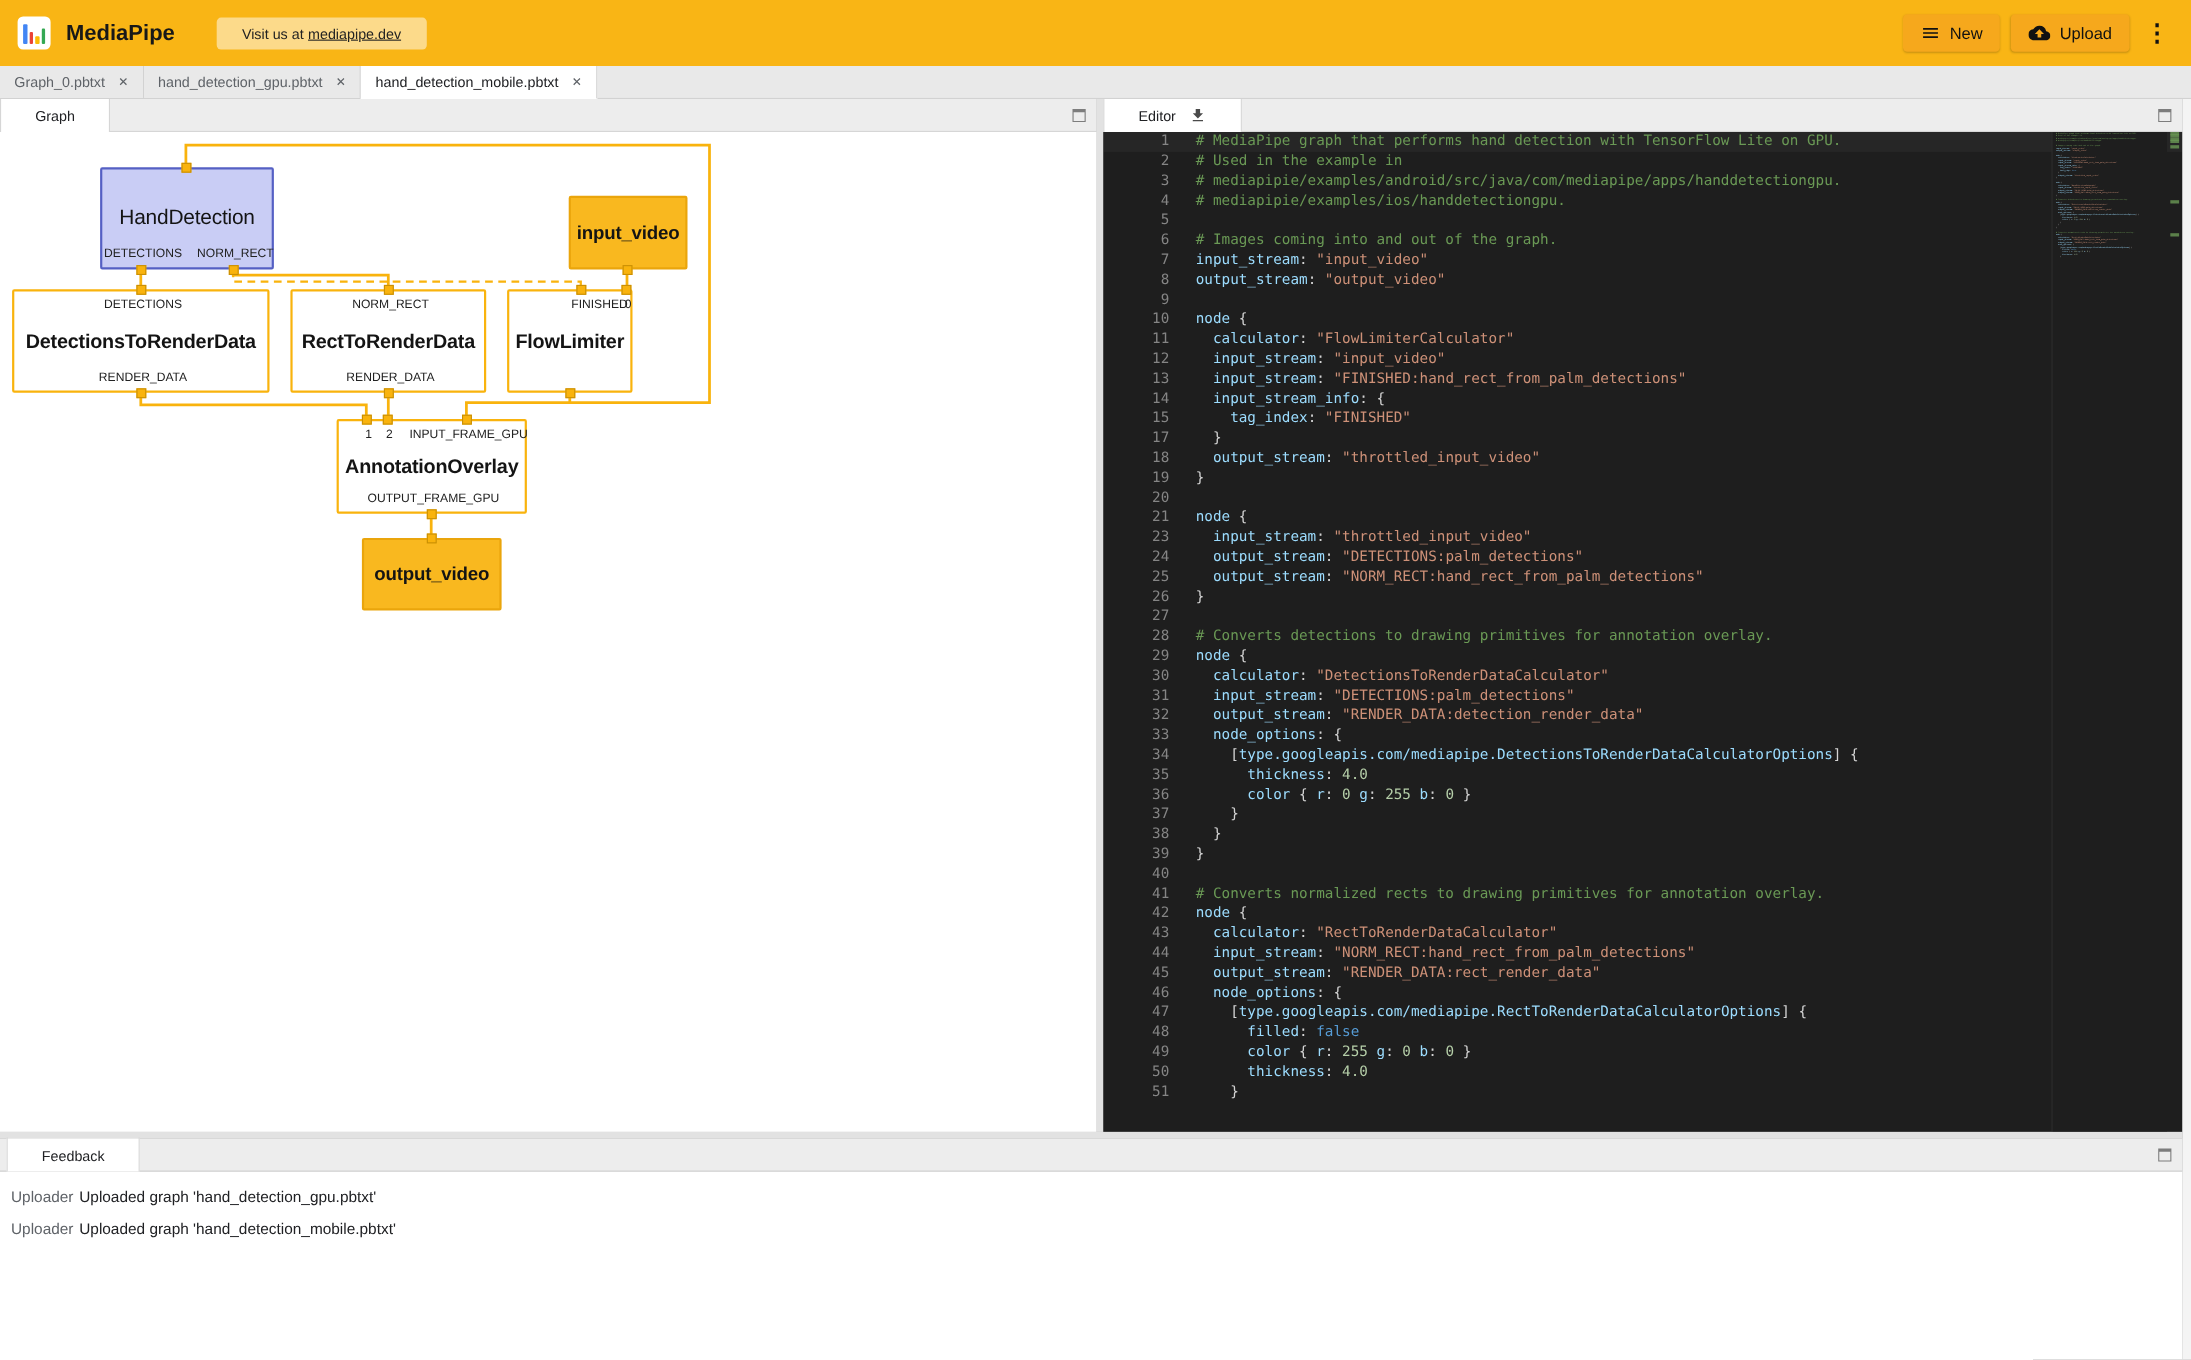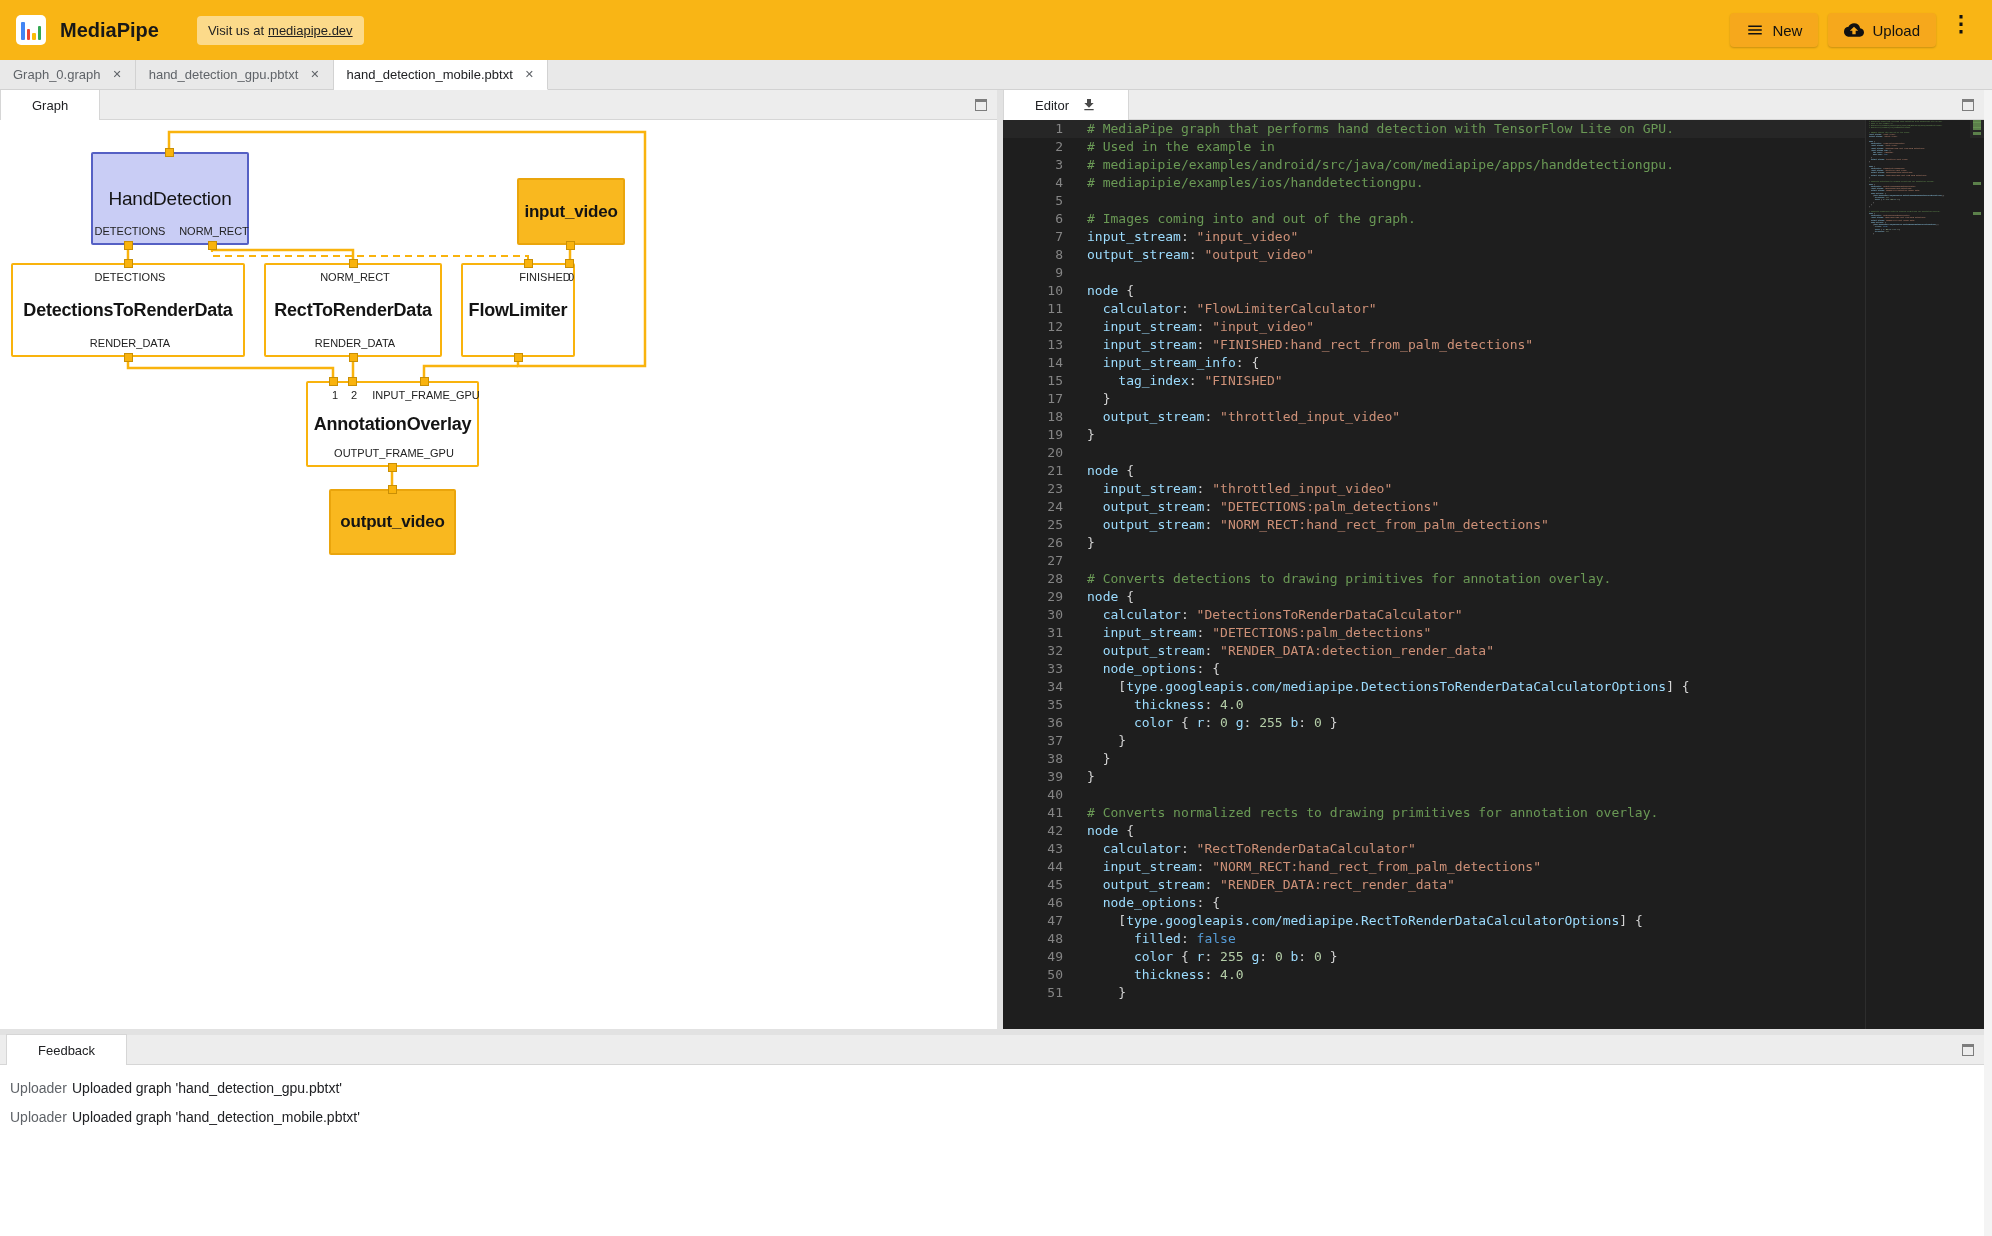--- a/index.html
+++ b/index.html
@@ -9,23 +9,23 @@
 
   
   .topbar{position:absolute;left:0;top:0;width:1992px;height:60px;background:#F9B515;display:flex;align-items:center;padding:0 16px;gap:14px;z-index:10}
   .logo{width:30px;height:30px;background:#fff;border-radius:5px;display:flex;align-items:flex-end;justify-content:center;gap:2px;padding:5px}
   .logo i{display:block;width:4px;border-radius:1px}
   .logo .b1{height:18px;background:#4285F4}
   .logo .b2{height:11px;background:#EA4335}
   .logo .b3{height:7px;background:#FBBC05}
   .logo .b4{height:14px;background:#34A853}
   .app-title{font-size:20px;font-weight:bold;color:#181818}
-  .visit-badge{margin-left:24px;background:rgba(255,255,255,0.5);border-radius:4px;height:29px;display:flex;align-items:center;padding:0 11px;font-size:13px;color:#222;gap:4px}
+  .visit-badge{margin-left:24px;background:rgba(255,255,255,0.5);border-radius:4px;height:29px;display:flex;align-items:center;padding:0 23px;font-size:13px;color:#222;gap:4px}
   .visit-badge a{color:#222;text-decoration:underline;cursor:pointer}
-  .topbar-right{margin-left:auto;display:flex;align-items:flex-start;gap:10px}
+  .topbar-right{margin-left:auto;display:flex;align-items:center;gap:10px}
   .tb-btn{display:flex;align-items:center;gap:8px;background:#F6A81C;border:none;border-radius:4px;height:34px;padding:0 16px;font-size:15px;font-weight:500;font-family:inherit;color:#111;box-shadow:0 1px 2px rgba(0,0,0,0.2);cursor:pointer}
   .tb-btn svg{display:block}
   .kebab{font-size:22px;font-weight:bold;color:#111;padding:0 4px;cursor:pointer;line-height:1}
 
   
   .file-tabbar{position:absolute;left:0;top:60px;width:1992px;height:30px;background:#E9E9E9;border-bottom:1px solid #D2D2D2;display:flex;z-index:9}
   .ftab{display:flex;align-items:center;gap:12px;padding:0 13px;font-size:13px;color:#5f6368;border-right:1px solid #D2D2D2;background:#E9E9E9;cursor:pointer;white-space:nowrap}
   .ftab.active{background:#fff;color:#202124;margin-bottom:-1px;border-bottom:1px solid #fff}
   .ftab-close{font-size:11px;color:#5f6368;cursor:pointer}
 
@@ -115,21 +115,21 @@
             </svg>
         </span>
         <span>Upload</span>
       </button>
       <div class="kebab">⋮</div>
     </div>
   </header>
 
   <div class="file-tabbar" id="fileTabs">
       <div class="ftab">
-        <span>Graph_0.graph</span>
+        <span>Graph_0.pbtxt</span>
         <span class="ftab-close">✕</span>
       </div>
       <div class="ftab">
         <span>hand_detection_gpu.pbtxt</span>
         <span class="ftab-close">✕</span>
       </div>
       <div class="ftab active">
         <span>hand_detection_mobile.pbtxt</span>
         <span class="ftab-close">✕</span>
       </div>

